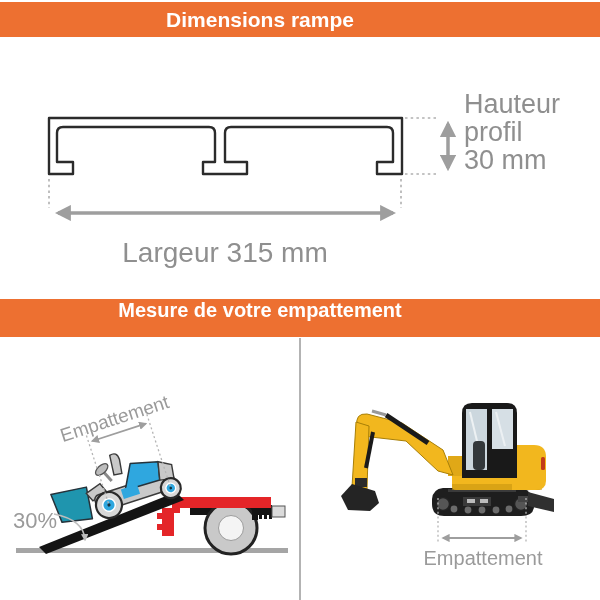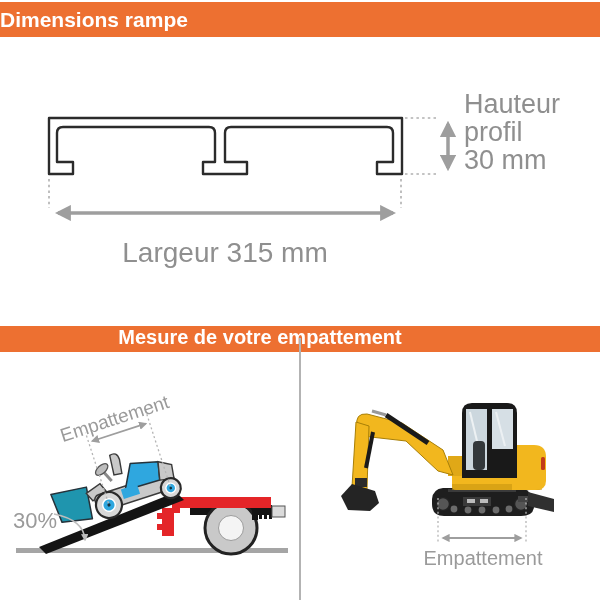--- a/index.html
+++ b/index.html
@@ -5,24 +5,24 @@
   html,body{margin:0;padding:0;background:#fff;}
   .stage{
     position:relative;width:600px;height:600px;background:#fff;overflow:hidden;
     font-family:"Liberation Sans", sans-serif;
   }
   .band{
     position:absolute;left:0;width:600px;background:#ED7031;color:#fff;
   }
   .band1{top:2px;height:35px;}
   .band1 .title{
-    position:absolute;left:0;width:520px;line-height:35px;
+    position:absolute;left:0;width:520px;text-align:center;line-height:35px;
     font-size:21px;font-weight:700;
   }
-  .band2{top:299px;height:26px;margin-top:27px;}
+  .band2{top:299px;height:38px;}
   .band2 .title{
     position:absolute;top:1px;left:0;width:520px;text-align:center;
     font-size:20px;font-weight:700;line-height:21px;
   }
   .band2 .sub{
     position:absolute;top:20px;font-size:17px;font-weight:400;line-height:17px;
     text-align:center;
   }
   .sub-left{left:0;width:260px;}
   .sub-right{left:260px;width:262px;}

